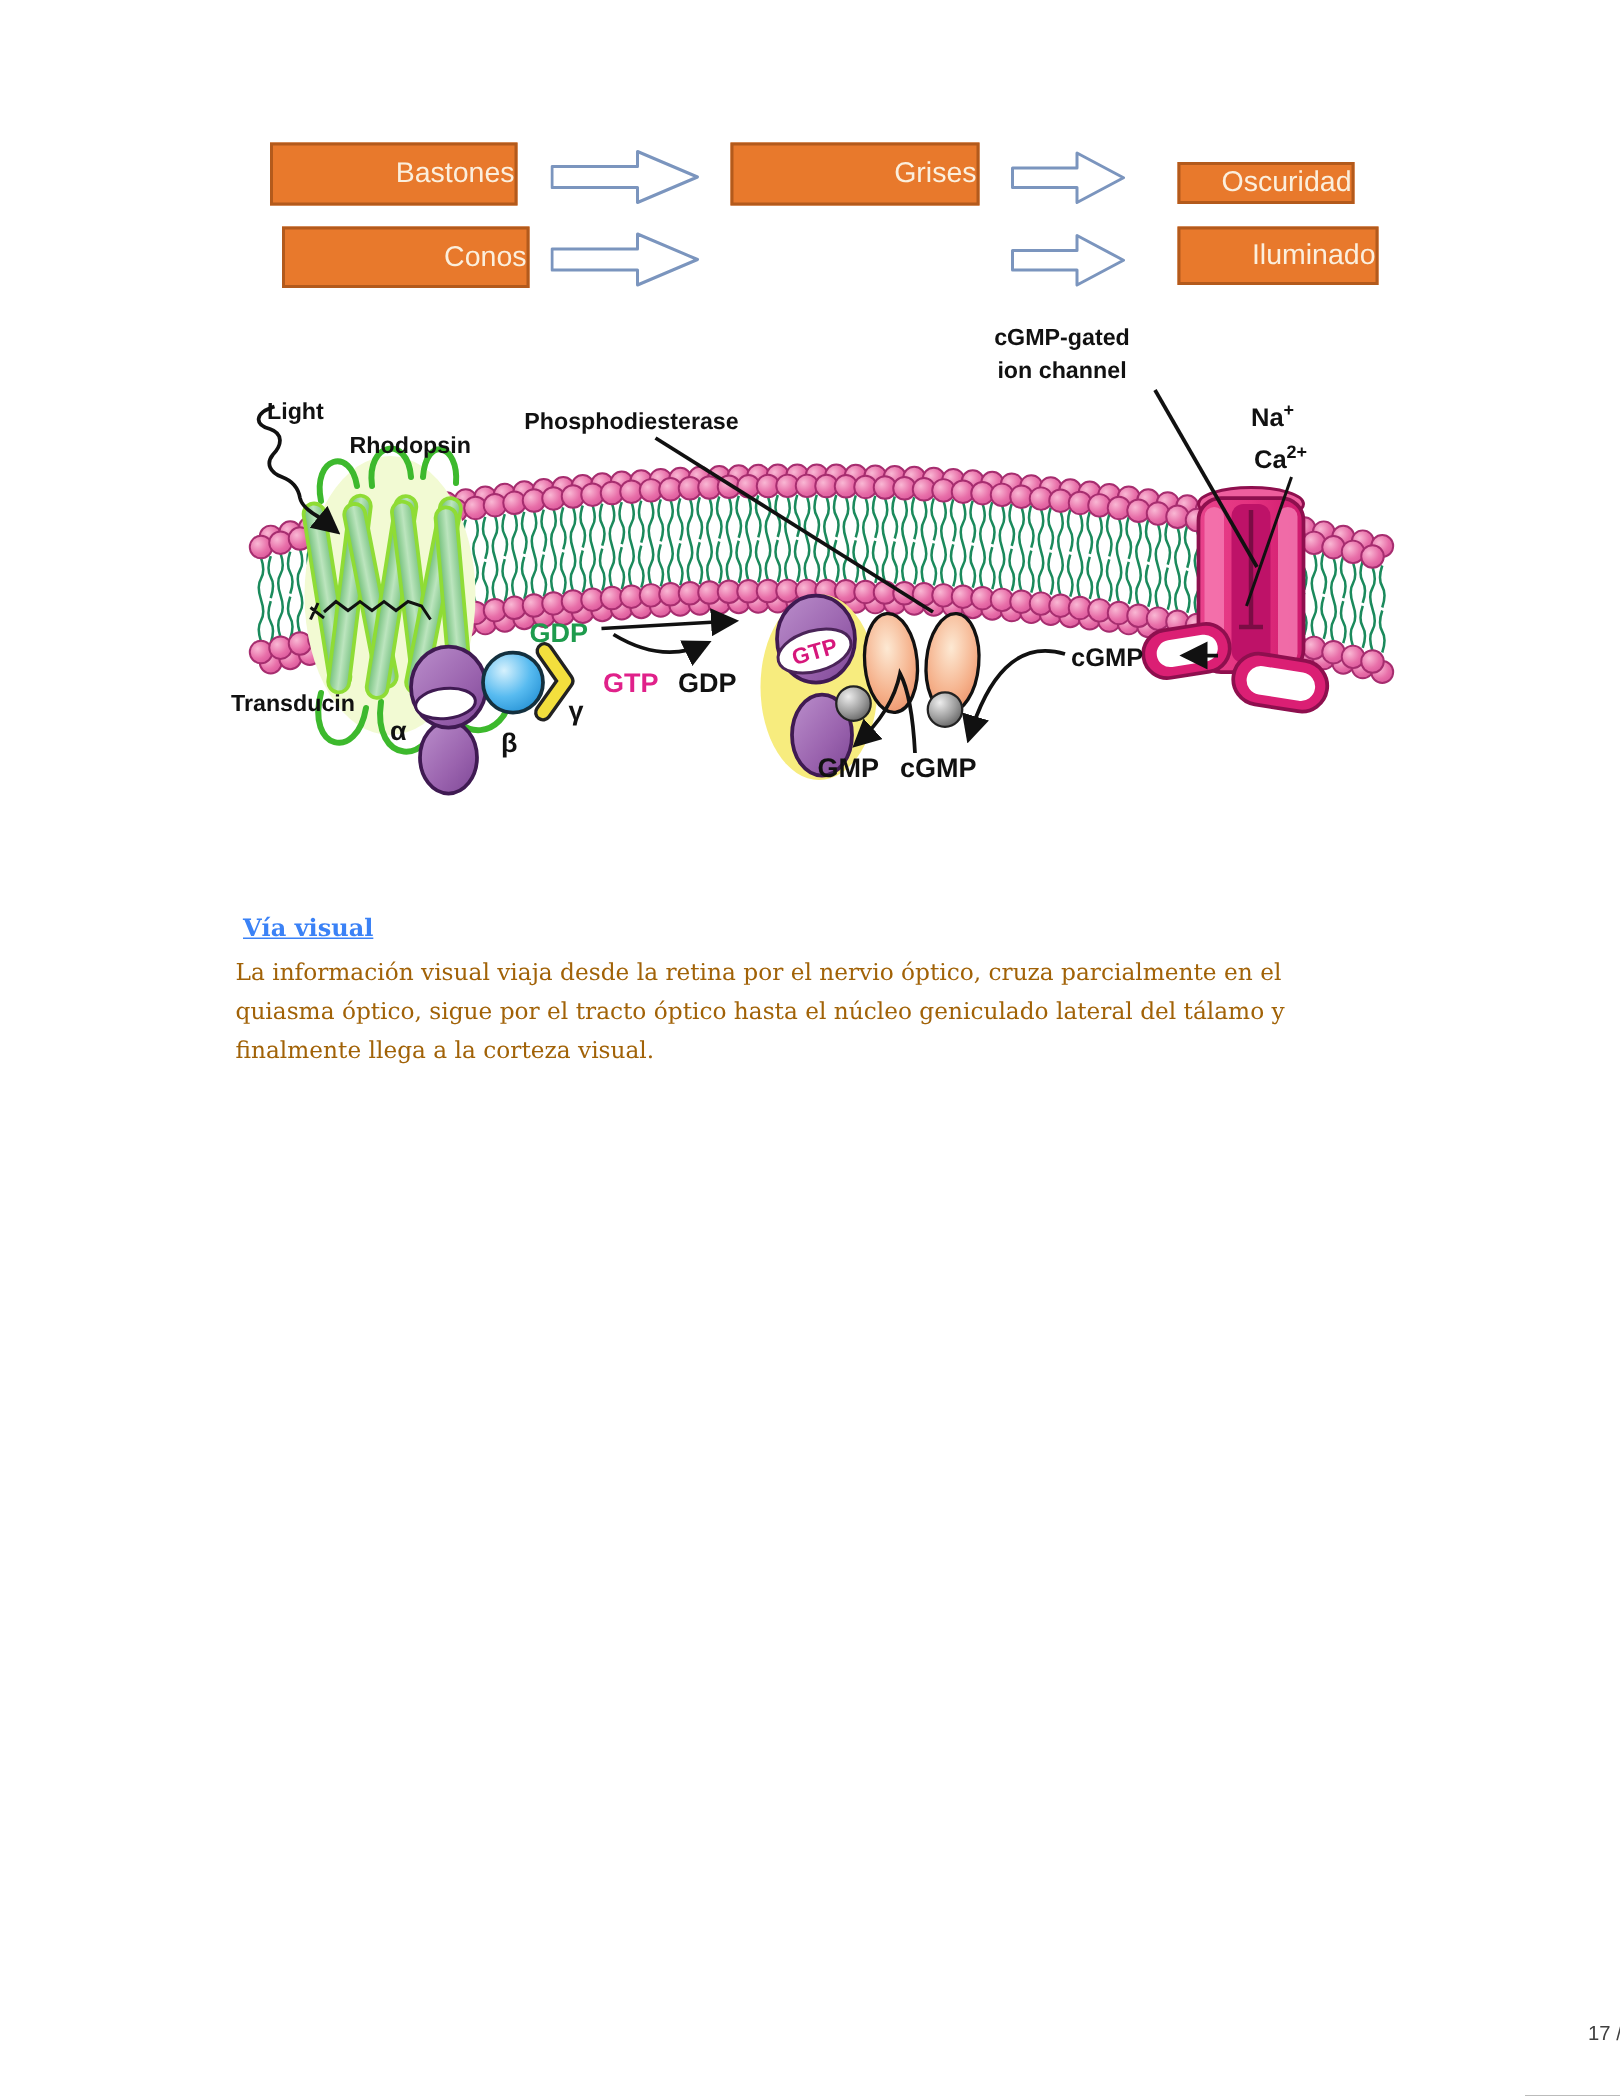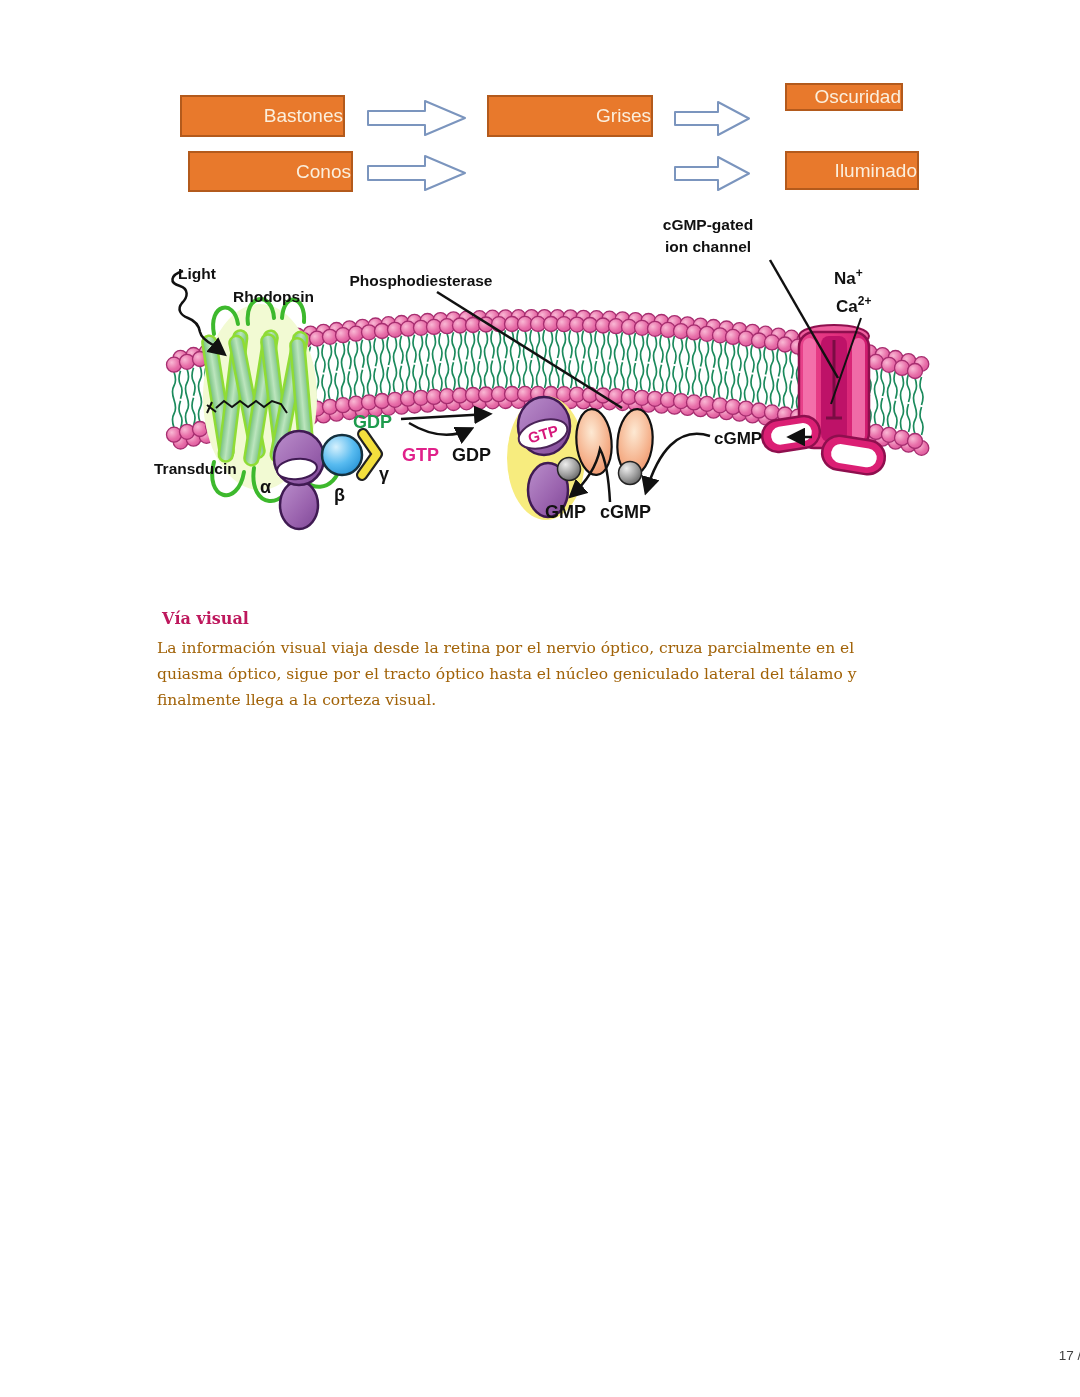--- a/index.html
+++ b/index.html
@@ -1,40 +1,40 @@
 <!DOCTYPE html>
 <html><head>
 <meta charset="utf-8">
 <style>
   html,body{margin:0;padding:0;background:#888;}
   .page{position:relative;width:1080px;height:1397px;background:#fff;font-family:"Liberation Sans",sans-serif;overflow:hidden;margin:0 auto;}
   .fbox{position:absolute;box-sizing:border-box;background:#E8792C;border:2px solid #B35A1C;color:#FBEFDD;display:flex;align-items:center;justify-content:flex-end;font-size:19px;}
   .arrow{position:absolute;}
   .caption{position:absolute;left:157px;top:566px;font:italic 14.5px "DejaVu Serif",serif;color:#262626;}
-  .heading{position:absolute;left:162px;top:609px;font:bold 16px "DejaVu Serif",serif;color:#be185d;}
+  .heading{position:absolute;left:162px;top:609px;font:bold 16px "DejaVu Serif",serif;color:#3b82f6;text-decoration:underline;}
   .para{position:absolute;left:157px;top:635px;width:758px;font:15.5px/26px "DejaVu Serif",serif;color:#a16207;text-align:left;}
   .footer{position:absolute;left:0;top:1348px;width:100%;text-align:right;font-size:13.5px;color:#404040;margin-left:20px;}
   .diagram{position:absolute;left:150px;top:212px;}
   text.dl{font-family:"Liberation Sans",sans-serif;font-weight:bold;fill:#111;}
   text.green{fill:#1E9B4D;}
   text.pink{fill:#E0218A;}
   text.gtpoval{font-family:"Liberation Sans",sans-serif;font-weight:bold;font-size:15px;fill:#D6177B;}
 </style>
 </head>
 <body>
 
 <div class="page">
 
   <div class="fbox" style="left:180px;top:95px;width:165px;height:42px">
       <span>Bastones</span>
     </div>
   <div class="fbox" style="left:487px;top:95px;width:166px;height:42px">
       <span>Grises</span>
     </div>
-  <div class="fbox" style="left:785px;top:83px;width:118px;height:28px">
+  <div class="fbox" style="left:785px;top:108px;width:118px;height:28px">
       <span>Oscuridad</span>
     </div>
   <div class="fbox" style="left:188px;top:151px;width:165px;height:41px">
       <span>Conos</span>
     </div>
   <div class="fbox" style="left:785px;top:151px;width:134px;height:39px">
       <span>Iluminado</span>
     </div>
 
   <svg class="arrow" style="left:367px;top:99px" width="100" height="38" viewBox="0 0 100 38">

